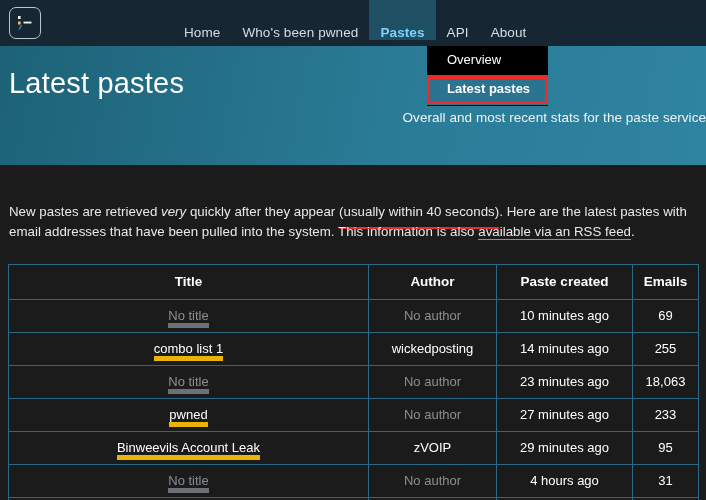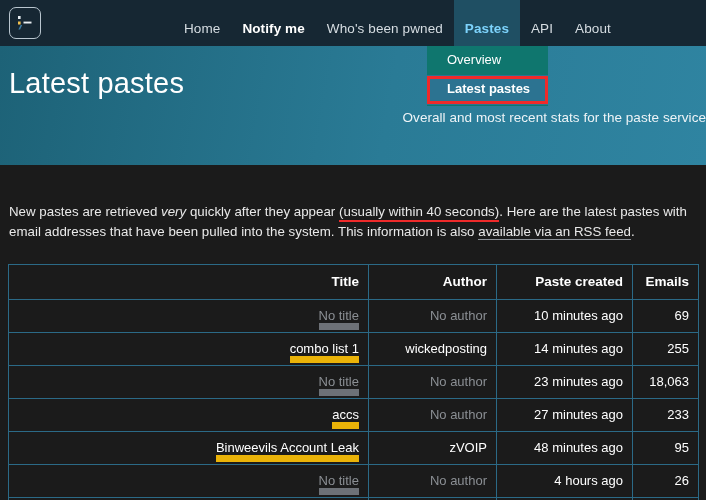--- a/index.html
+++ b/index.html
@@ -40,42 +40,42 @@
   .nav-links {
     display: flex;
     align-items: stretch;
     height: 46px;
     margin-left: 132px;
     flex: 1 1 auto;
     white-space: nowrap;
   }
   .nav-item {
     display: flex;
-    align-items: center;
-    padding: 8px 11px;
+    align-items: flex-end;
+    padding: 0 11px;
     font-size: 13.5px;
     color: #d6dde2;
     letter-spacing: .1px;
     cursor: pointer;
     height: 40px;
   }
   .nav-item.bold { color: #ffffff; font-weight: bold; }
   .nav-item.active {
     background: #1f4f63;
     color: #7dd3fc;
     font-weight: bold;
   }
 
   
   .dropdown {
     position: absolute;
     top: 46px;
     left: 427px;
     width: 121px;
-    background: #0f766e;
+    background: #000000;
     z-index: 40;
     padding-bottom: 1px;
   }
   .dropdown-item {
     padding: 7px 14px 8px 20px;
     font-size: 13px;
     color: #ffffff;
     cursor: pointer;
     line-height: 1.1;
   }
@@ -126,60 +126,60 @@
   .intro {
     font-size: 13.3px;
     line-height: 20px;
     color: #e9e9e9;
     padding: 24px 1px 0 1px;
     letter-spacing: .02px;
   }
   .intro em { font-style: italic; }
   .red-underline {
     border-bottom: 2.5px solid #ef2a2a;
-    padding-bottom: 1px;
+    padding-bottom: 8px;
   }
   .rss-link {
     color: #e9e9e9;
     text-decoration: none;
     border-bottom: 1px solid #8d9298;
   }
 
   
   table.pastes {
     width: 690px;
     border-collapse: collapse;
     margin-top: 22px;
     font-size: 13px;
     table-layout: fixed;
   }
   table.pastes th, table.pastes td {
     border: 1px solid #2b6a87;
     padding: 8px 9px 9px 9px;
-    text-align: right;
+    text-align: center;
     vertical-align: middle;
     height: 30px;
     box-sizing: border-box;
   }
   table.pastes th {
     font-weight: bold;
     color: #ffffff;
     font-size: 13.5px;
     padding-top: 9px;
     padding-bottom: 10px;
   }
   .col-title { width: 360px; }
   .col-author { width: 128px; margin-left: 29px; }
   .col-created { width: 136px; }
   .col-emails { width: 66px; text-align: right; }
   th.col-emails, td.col-emails { text-align: right; }
   .cell-link {
     color: #ffffff;
     text-decoration: none;
-    border-bottom: 7px solid #eab308;
+    border-bottom: 5px solid #eab308;
   }
   .cell-link.muted {
     color: #8b8f94;
     border-bottom-color: #6d7177;
   }
   .muted-text { color: #8b8f94; }
 </style>
 </head>
 <body>
 
@@ -189,23 +189,20 @@
       <rect x="3" y="2" width="2.6" height="3" fill="#e8eef2"></rect>
       <rect x="3" y="7.5" width="2.6" height="3" fill="#f2c14e"></rect>
       <path d="M5.6 11 L3.4 15.5 L5.1 15.5 L7.2 11 Z" fill="#3d7ea6"></path>
       <rect x="8.5" y="7.6" width="8" height="1.9" fill="#e8eef2"></rect>
     </svg>
   </div>
 
   <div class="nav-links">
     <div class="nav-item">
         <span>Home</span>
-      </div>
-    <div class="nav-item bold">
-        <span>Notify me</span>
       </div>
     <div class="nav-item">
         <span>Who's been pwned</span>
       </div>
     <div class="nav-item active">
         <span>Pastes</span>
       </div>
     <div class="nav-item">
         <span>API</span>
       </div>
@@ -254,36 +251,36 @@
           <td class="col-created">14 minutes ago</td>
           <td class="col-emails">255</td>
         </tr>
         <tr>
           <td class="col-title"><a href="#" class="cell-link muted">No title</a></td>
           <td class="col-author muted-text">No author</td>
           <td class="col-created">23 minutes ago</td>
           <td class="col-emails">18,063</td>
         </tr>
         <tr>
-          <td class="col-title"><a href="#" class="cell-link">accs</a></td>
+          <td class="col-title"><a href="#" class="cell-link">pwned</a></td>
           <td class="col-author muted-text">No author</td>
           <td class="col-created">27 minutes ago</td>
           <td class="col-emails">233</td>
         </tr>
         <tr>
           <td class="col-title"><a href="#" class="cell-link">Binweevils Account Leak</a></td>
           <td class="col-author">zVOIP</td>
-          <td class="col-created">48 minutes ago</td>
+          <td class="col-created">29 minutes ago</td>
           <td class="col-emails">95</td>
         </tr>
         <tr>
           <td class="col-title"><a href="#" class="cell-link muted">No title</a></td>
           <td class="col-author muted-text">No author</td>
           <td class="col-created">4 hours ago</td>
-          <td class="col-emails">26</td>
+          <td class="col-emails">31</td>
         </tr>
         <tr>
           <td class="col-title"></td>
           <td class="col-author">edu2019</td>
           <td class="col-created">5 hours ago</td>
           <td class="col-emails">38</td>
         </tr>
       </tbody>
   </table>
 </div>

